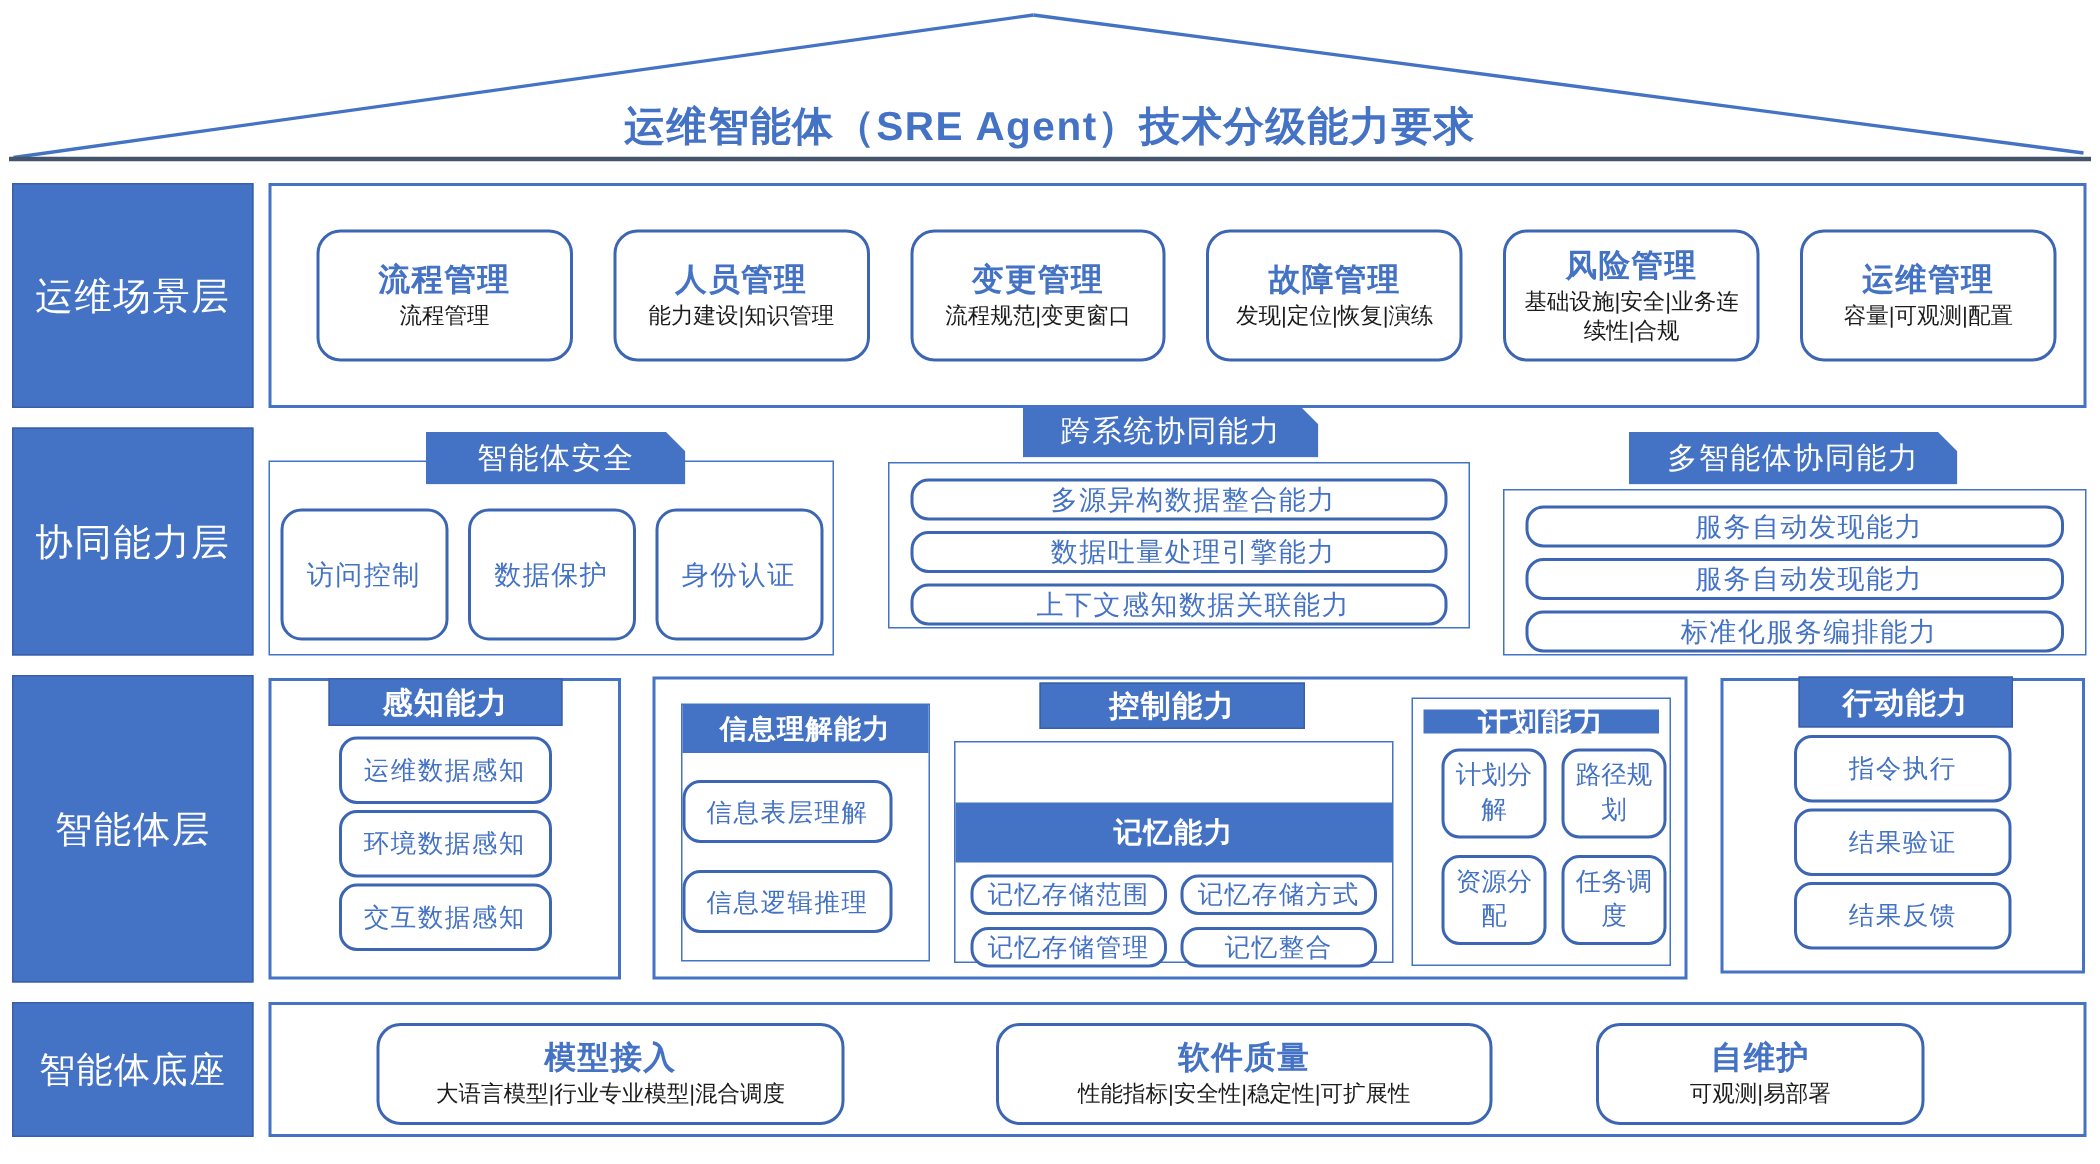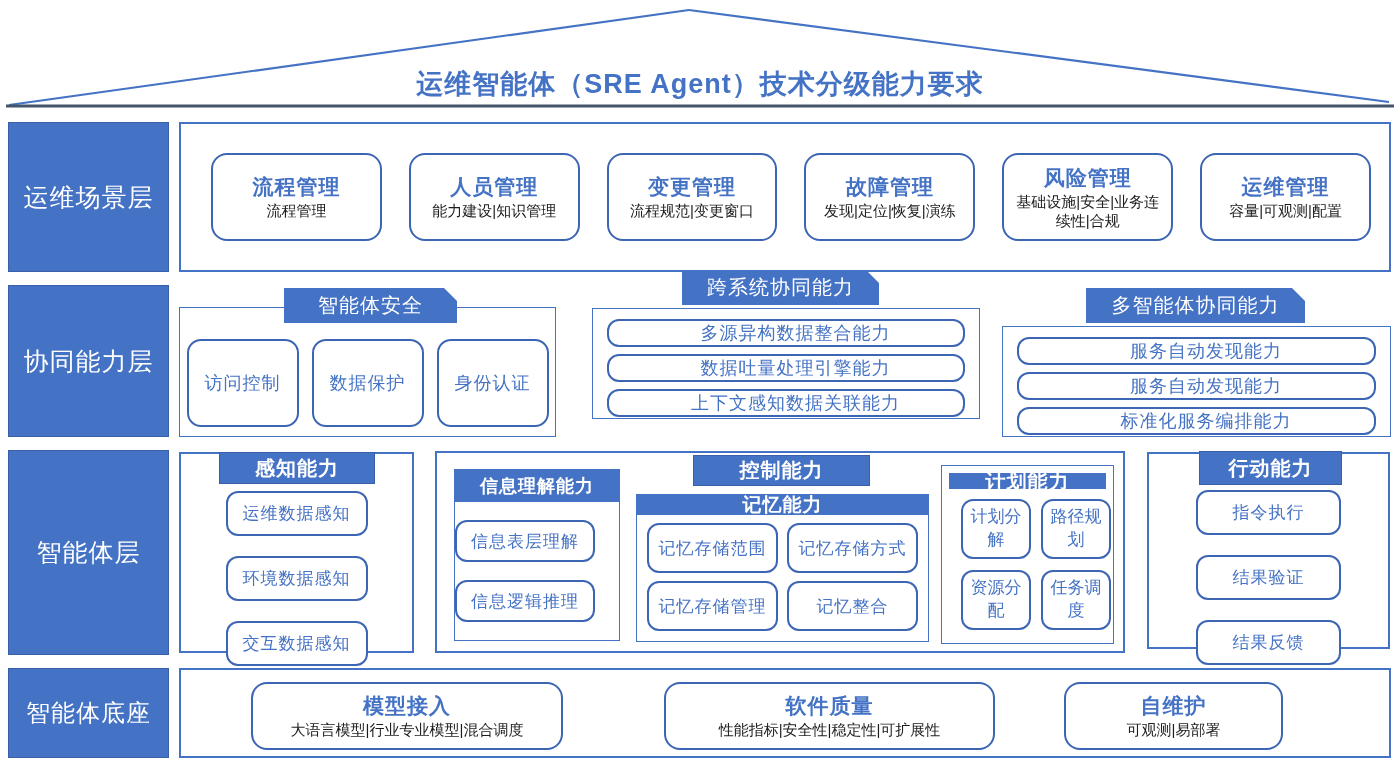--- a/index.html
+++ b/index.html
@@ -70,21 +70,21 @@
     text-align:center; padding:2px 10px;margin-left:12px;
   }
   .card-title { color:var(--accent); font-weight:bold; font-size:21px; line-height:1.3; letter-spacing:1px; }
   .card-sub   { color:var(--text_dark); font-size:15px; line-height:1.25; margin-top:2px; }
   
   .sec-items { display:flex; justify-content:center; gap:13px; margin-top:31px; }
   .sec-item  { width:112px; height:88px; border-radius:14px; font-size:18px; letter-spacing:1px; }
   .stack-items { display:flex; flex-direction:column; gap:7px; padding:10px 14px 0; }
   .stack-item  { height:28px; font-size:18px; letter-spacing:1px;padding-left:19px; }
   
-  .v-items { display:flex; flex-direction:column; align-items:center; gap:20px; }
+  .v-items { display:flex; flex-direction:column; align-items:center; gap:4px; }
   .v-item  { width:142px; height:45px; font-size:17px; letter-spacing:1px; }
   .sub-box { position:absolute; border:1.6px solid var(--accent); background:#fff; display:flex; flex-direction:column; }
   .mem-grid {
     flex:1; display:grid; grid-template-columns:1fr 1fr; gap:8px 9px; padding:8px 10px 10px;
   }
   .mem-item { font-size:17px; letter-spacing:1px; }
   .plan-grid {
     flex:1; display:grid; grid-template-columns:1fr 1fr;
     gap:10px 10px; padding:9px 12px 6px; justify-items:center; align-items:center;
   }
@@ -185,21 +185,21 @@
       <div class="hdr-bar" style="height:32px;">信息理解能力</div>
       <div style="flex:1;display:flex;flex-direction:column;justify-content:space-evenly;align-items:flex-start;">
         <div class="pill" style="width:140px;height:42px;font-size:17px;letter-spacing:1px;">信息表层理解</div>
         <div class="pill" style="width:140px;height:42px;font-size:17px;letter-spacing:1px;">信息逻辑推理</div>
       </div>
     </div>
 
     <div class="hdr-rect" style="left:256px;top:2px;width:177px;height:31px;">控制能力</div>
 
     <div class="sub-box" style="left:199px;top:41px;width:293px;height:148px;">
-      <div class="hdr-bar" style="height:20px;font-size:19px;">记忆能力</div>
+      <div class="hdr-bar" style="height:40px;font-size:19px;margin-top:40px;">记忆能力</div>
       <div class="mem-grid">
         <div class="pill mem-item">记忆存储范围</div>
         <div class="pill mem-item">记忆存储方式</div>
         <div class="pill mem-item">记忆存储管理</div>
         <div class="pill mem-item">记忆整合</div>
       </div>
     </div>
 
     <div class="sub-box" style="left:504px;top:12px;width:173px;height:179px;padding:7px;">
       <div class="hdr-bar" style="height:16px;font-size:20px;">计划能力</div>

